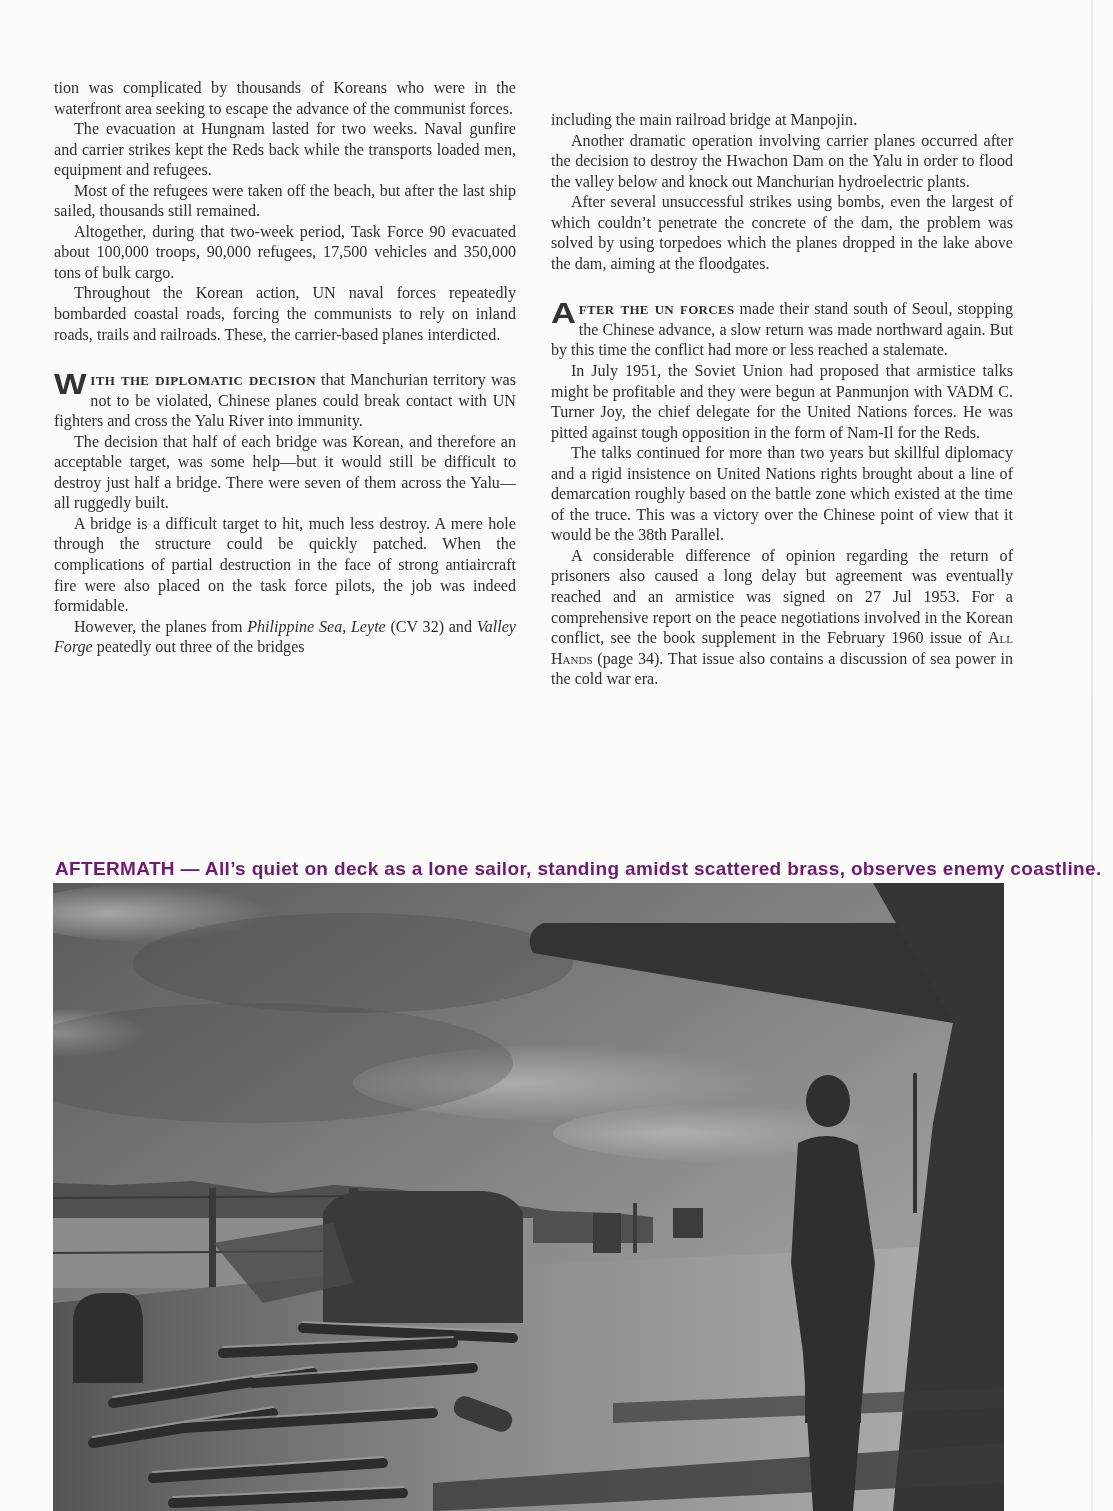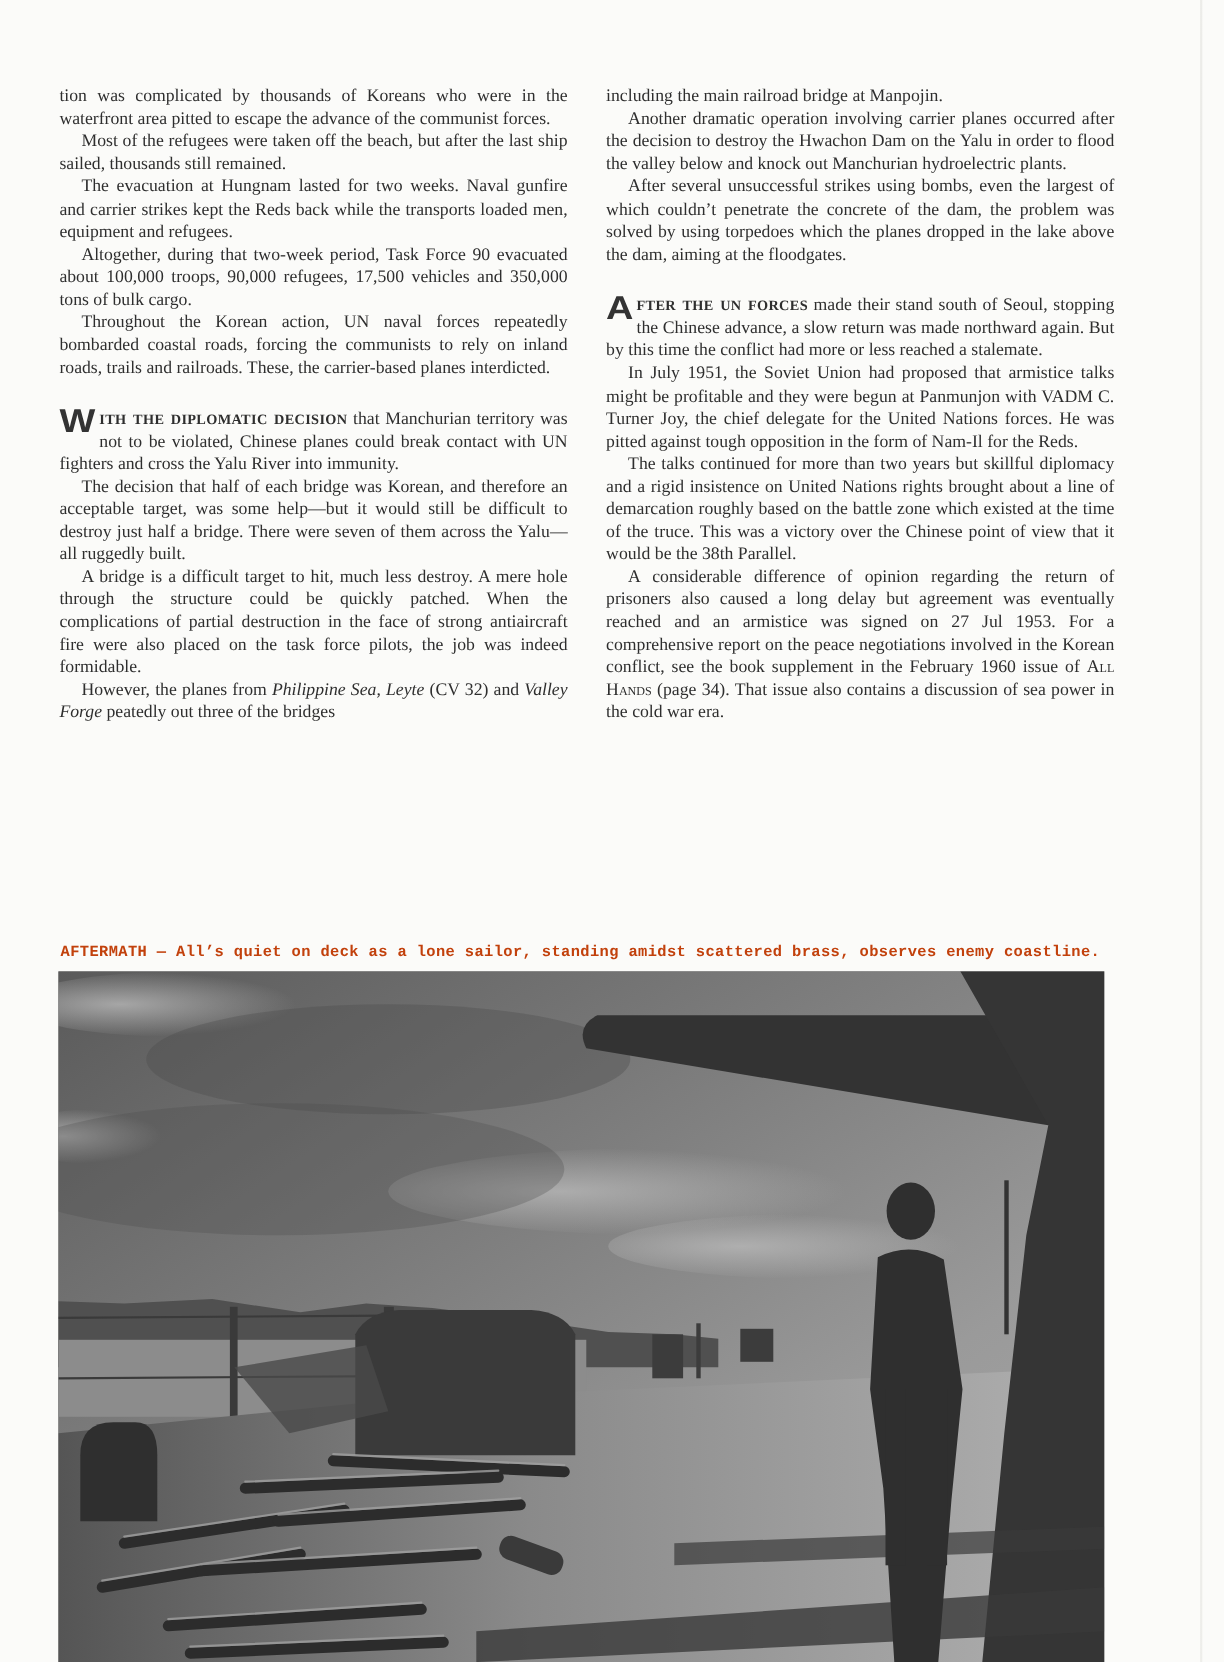--- a/index.html
+++ b/index.html
@@ -8,52 +8,52 @@
     background: #fbfbf9;
     font-family: "Liberation Serif", "DejaVu Serif", serif;
     color: #2e2e2e;
   }
   .fold { position: absolute; left: 1091px; top: 0; width: 2px; height: 1511px;
     background: linear-gradient(to bottom, #e6e6e2, #dcdcd8 50%, #e8e8e4); opacity: .7; }
 
   .col { position: absolute; top: 78px; width: 462px; font-size: 16.1px; line-height: 20.55px;
     text-align: justify; hyphens: manual; }
   .col.left { left: 54px; }
-  .col.right { left: 551px; }
+  .col.right { left: 551px; margin-top: 32px; }
   .col p { margin: 0; text-indent: 20px; }
   .col p.noindent { text-indent: 0; }
   .col .section { margin-top: 21px; text-indent: 0; }
   .dropcap {
     float: left; font-family: "Liberation Sans", "DejaVu Sans", sans-serif; font-weight: 900;
     font-size: 30px; line-height: 24px; margin: 3px 3px 0 0; color: #333;
     transform: scaleX(1.15); transform-origin: left;
   }
   .dropcap.w { margin-right: 8px; }
   .dropcap.a { margin-right: 6px; }
   .smallcaps { font-variant: small-caps; font-weight: bold; letter-spacing: .3px; font-size: 18px; }
   .sc { font-variant: small-caps; }
   em { font-style: italic; }
 
   .caption { position: absolute; left: 55px; top: 858px; width: 950px;
-    font-family: Liberation Mono, monospace; font-weight: bold;
-    font-size: 14px; letter-spacing: .35px; color: #c2410c; white-space: nowrap; }
+    font-family: Liberation Sans, sans-serif; font-weight: bold;
+    font-size: 19px; letter-spacing: .35px; color: #701a75; white-space: nowrap; }
 
   .photo { position: absolute; left: 53px; top: 883px; width: 951px; height: 628px; overflow: hidden;
     background: #6e6e6e; }
   .photo svg { display: block; width: 100%; height: 100%; }
 </style>
 </head>
 <body>
 
 <div class="fold"></div>
 
 <div class="col left">
-  <p class="noindent">tion was complicated by thousands of Koreans who were in the waterfront area pitted to escape the advance of the communist forces.</p>
+  <p class="noindent">tion was complicated by thousands of Koreans who were in the waterfront area seeking to escape the advance of the communist forces.</p>
+  <p>The evacuation at Hungnam lasted for two weeks. Naval gunfire and carrier strikes kept the Reds back while the transports loaded men, equipment and refu­gees.</p>
   <p>Most of the refugees were taken off the beach, but after the last ship sailed, thousands still remained.</p>
-  <p>The evacuation at Hungnam lasted for two weeks. Naval gunfire and carrier strikes kept the Reds back while the transports loaded men, equipment and refu­gees.</p>
   <p>Altogether, during that two-week period, Task Force 90 evacuated about 100,000 troops, 90,000 refugees, 17,500 vehicles and 350,000 tons of bulk cargo.</p>
   <p>Throughout the Korean action, UN naval forces re­peatedly bombarded coastal roads, forcing the commu­nists to rely on inland roads, trails and railroads. These, the carrier-based planes interdicted.</p>
 
   <p class="section" style="margin-top:24px;"><span class="dropcap w">W</span><span class="smallcaps">ith the diplomatic decision</span><span> that Manchurian ter­ritory was not to be violated, Chinese planes could break contact with UN fighters and cross the Yalu River into immunity.</span></p>
   <p>The decision that half of each bridge was Korean, and therefore an acceptable target, was some help—but it would still be difficult to destroy just half a bridge. There were seven of them across the Yalu—all ruggedly built.</p>
   <p>A bridge is a difficult target to hit, much less destroy. A mere hole through the structure could be quickly patched. When the complications of partial destruction in the face of strong antiaircraft fire were also placed on the task force pilots, the job was indeed formidable.</p>
   <p><span>However, the planes from </span><em>Philippine Sea</em><span>, </span><em>Leyte</em><span> (CV 32) and </span><em>Valley Forge</em><span> peatedly out three of the bridges</span></p>
 </div>
 
 <div class="col right">

